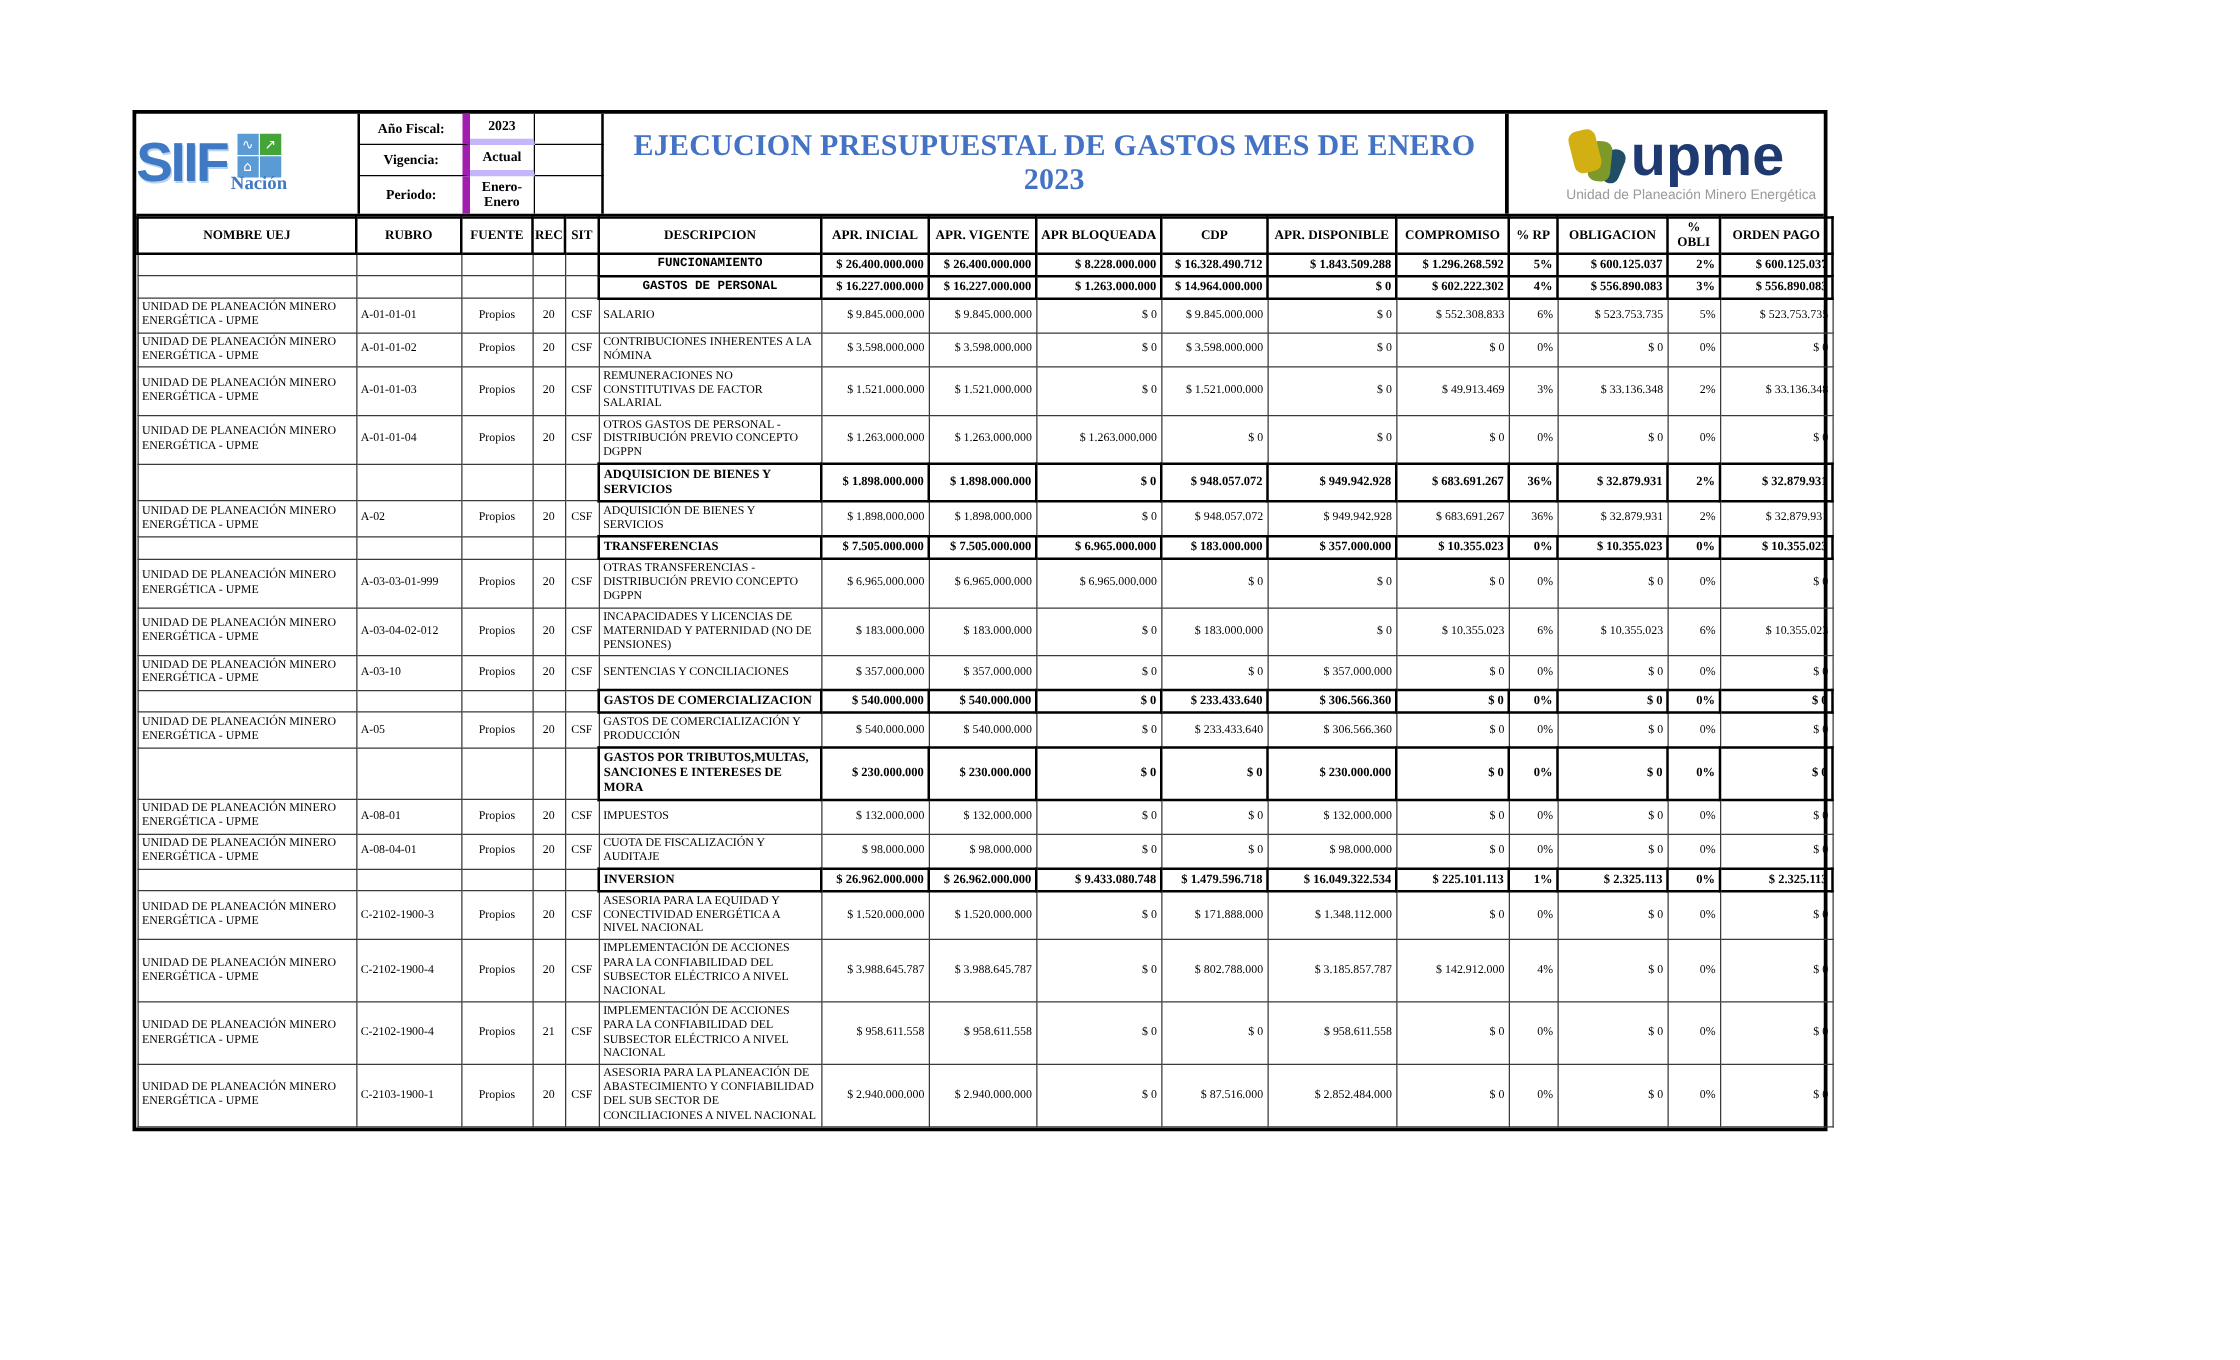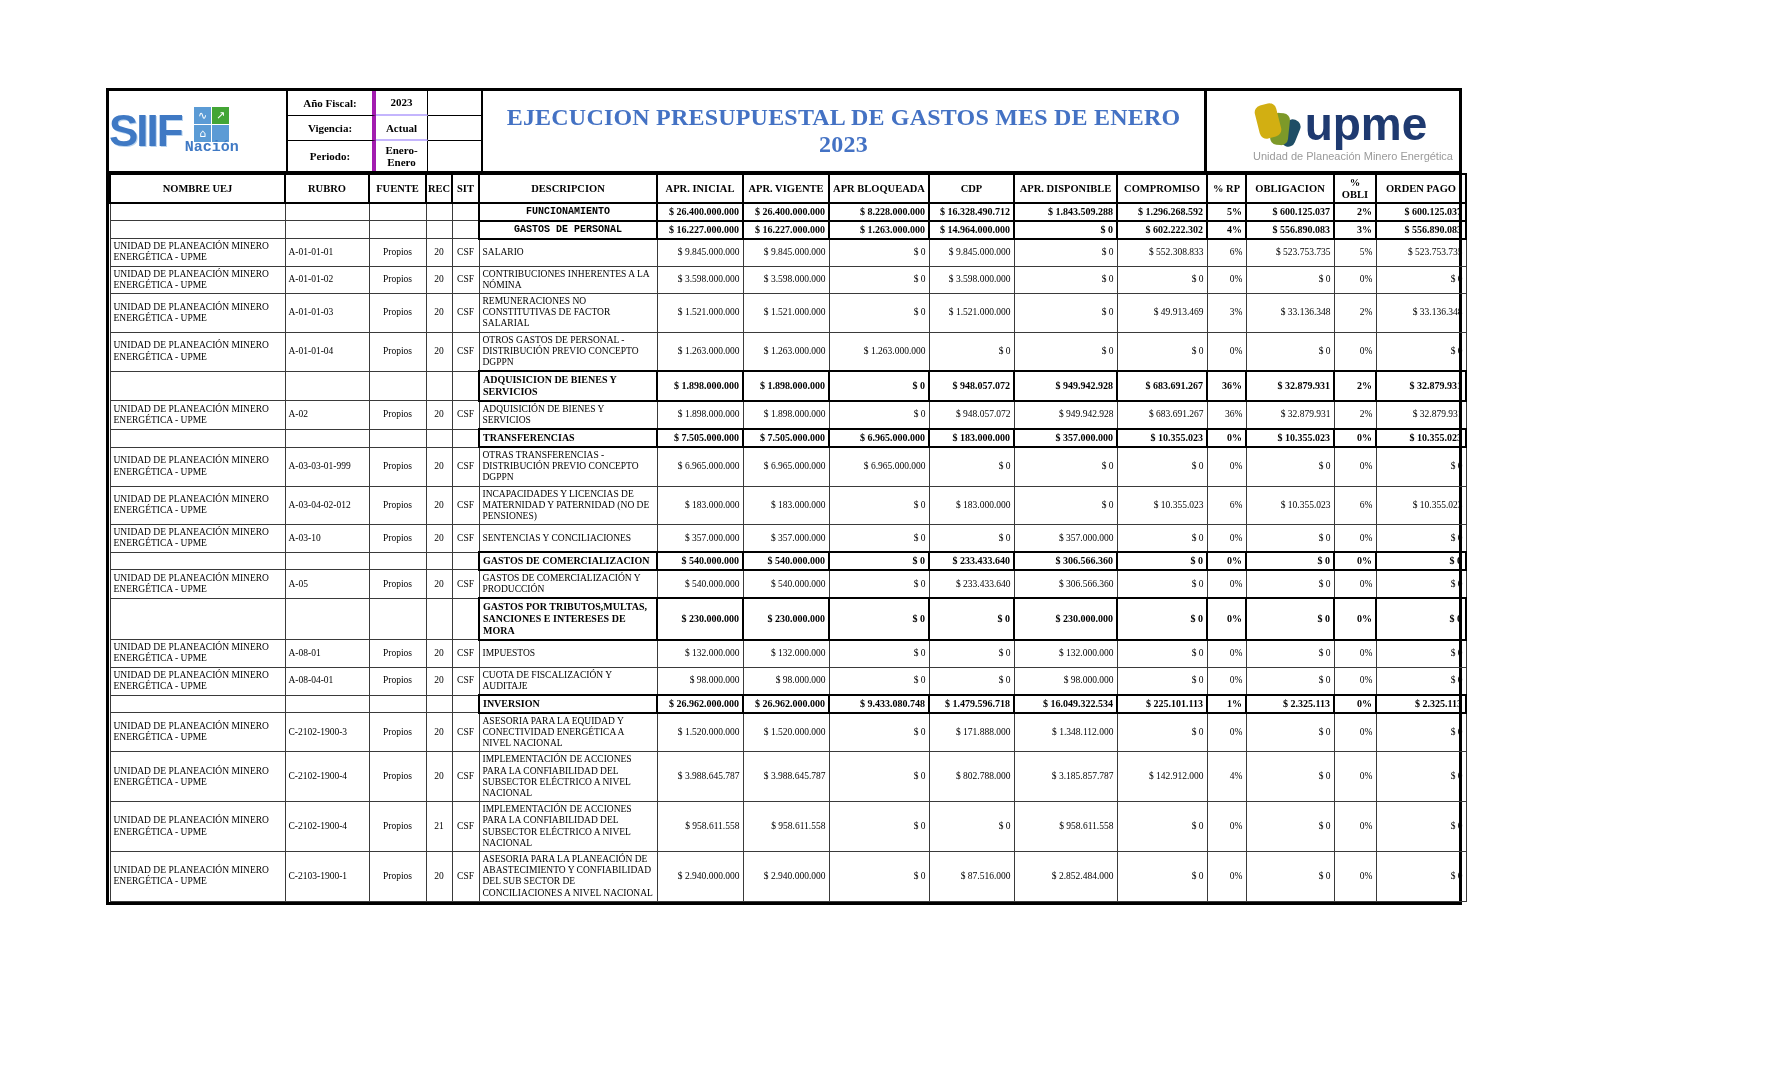--- a/index.html
+++ b/index.html
@@ -14,24 +14,24 @@
   
   .hband{display:flex;align-items:stretch;border-bottom:2px solid #000;height:80px;}
   .hcell{box-sizing:border-box;}
   .logo-cell{width:179px;border-right:2px solid #000;display:flex;align-items:center;justify-content:flex-start;gap:3px;}
   .siif-word{font-family:"Liberation Sans",sans-serif;font-weight:bold;font-size:44px;color:#3f79c4;letter-spacing:-2px;text-shadow:1px 1px 0 #b9d3ee;line-height:1;}
   .siif-right{display:flex;flex-direction:column;align-items:center;}
   .siif-grid{display:grid;grid-template-columns:17px 17px;grid-template-rows:17px 17px;gap:1px;}
   .sq{display:flex;align-items:center;justify-content:center;font-size:11px;color:#fff;font-family:"DejaVu Sans",sans-serif;line-height:1;}
   .sq.b{background:#5b9bd5;}
   .sq.g{background:#43a535;}
-  .siif-sub{font-family:Liberation Mono, monospace;font-weight:bold;font-size:15px;color:#3f79c4;margin-top:-3px;letter-spacing:0px;}
+  .siif-sub{font-family:Liberation Serif, serif;font-weight:bold;font-size:15px;color:#3f79c4;margin-top:-3px;letter-spacing:0px;}
   .fiscal{display:grid;grid-template-columns:88px 52px 55px;grid-auto-rows:auto;width:195px;border-right:2px solid #000;box-sizing:border-box;}
-  .fiscal .fl{border-right:4px solid #a21caf;border-bottom:1px solid #000;display:flex;align-items:center;justify-content:center;font-weight:bold;font-size:11px;padding:5px 2px;text-align:center;}
-  .fiscal .fv{border-right:1px solid #000;border-bottom:2px solid #c4b5fd;display:flex;align-items:center;justify-content:center;font-weight:bold;font-size:11px;text-align:center;line-height:1.15;padding:1px 2px;}
+  .fiscal .fl{border-right:6px solid #a21caf;border-bottom:1px solid #000;display:flex;align-items:center;justify-content:center;font-weight:bold;font-size:11px;padding:5px 2px;text-align:center;}
+  .fiscal .fv{border-right:1px solid #000;border-bottom:5px solid #c4b5fd;display:flex;align-items:center;justify-content:center;font-weight:bold;font-size:11px;text-align:center;line-height:1.15;padding:1px 2px;}
   .fiscal .fe{border-bottom:1px solid #000;}
   .fiscal .last{border-bottom:none;}
   .title-cell{flex:1;display:flex;align-items:center;justify-content:center;border-right:3px solid #000;}
   .report-title{color:#4472c4;font-weight:bold;font-size:24px;text-align:center;letter-spacing:0.2px;}
   .upme-cell{width:252px;display:flex;flex-direction:column;align-items:center;justify-content:center;padding-left:16px;}
   .upme-row{display:flex;align-items:center;gap:4px;}
   .leaves{position:relative;width:46px;height:48px;}
   .leaf{position:absolute;border-radius:7px;}
   .leaf.y{left:2px;top:3px;width:22px;height:34px;background:#d2af12;transform:rotate(-14deg);z-index:3;}
   .leaf.o{left:16px;top:12px;width:18px;height:32px;background:#7d9929;transform:rotate(6deg);z-index:2;}

